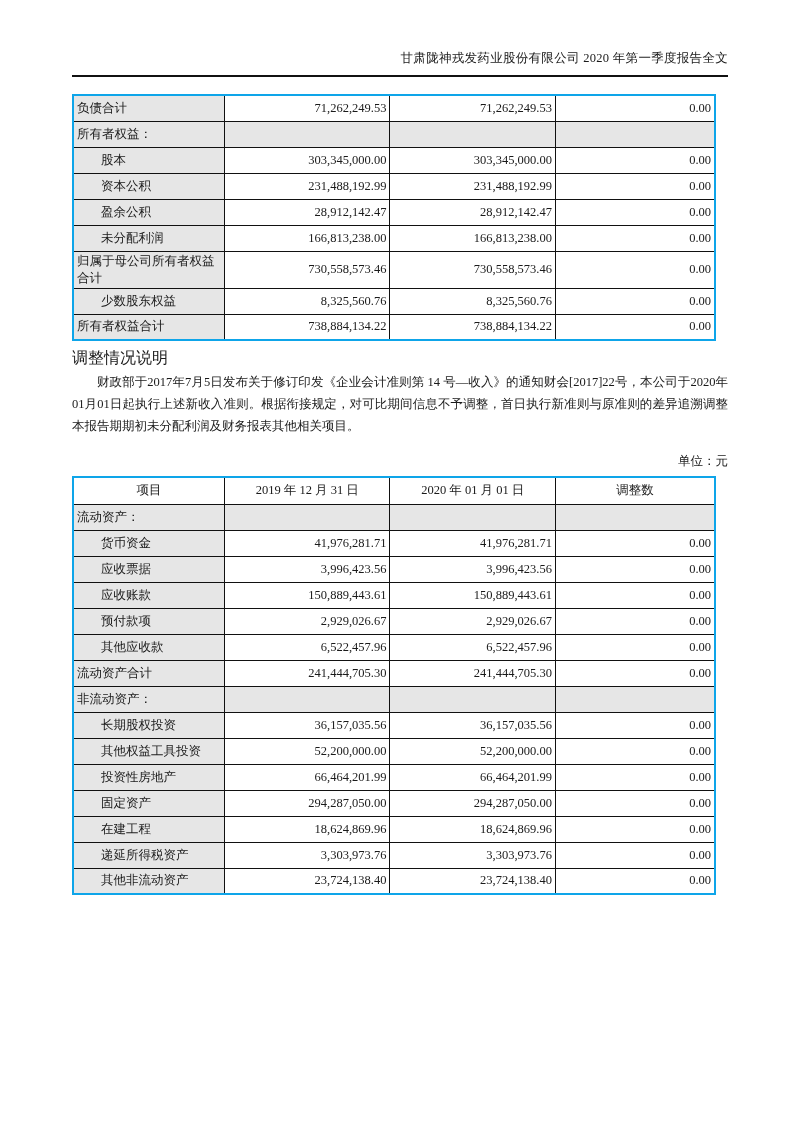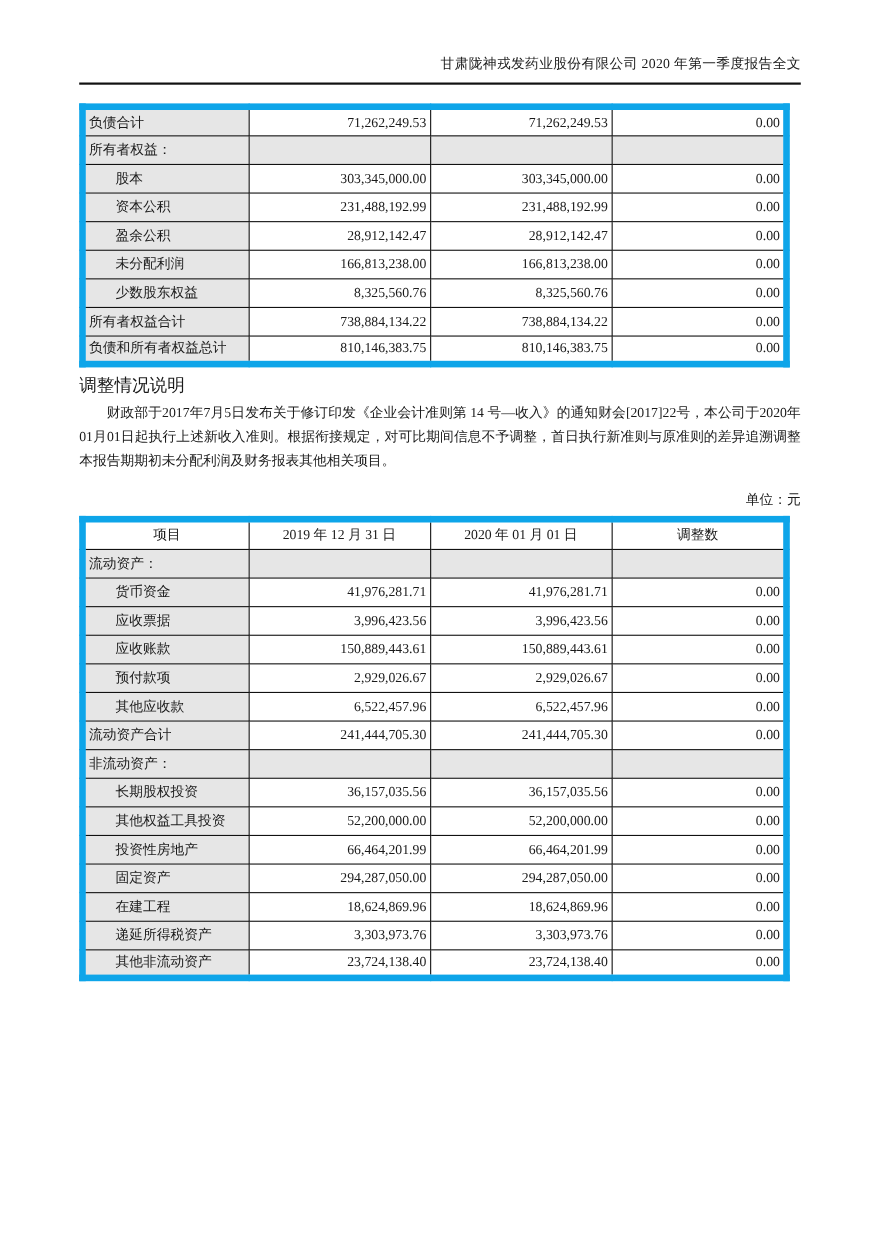--- a/index.html
+++ b/index.html
@@ -22,21 +22,21 @@
   .hdr-rule{
     margin-top:9px;
     border-bottom:2px solid #111;
     height:0;
   }
   table.fin{
     border-collapse:collapse;
     table-layout:fixed;
     width:644px;
     margin-top:17px;
-    border:6px solid #0ea5e9;
+    border:2px solid #0ea5e9;
   }
   table.fin td, table.fin th{
     border:1px solid #111;
     font-size:12.5px;
     font-weight:normal;
     height:26px;
     padding:1px 3px;
     box-sizing:border-box;
     vertical-align:middle;
     overflow:hidden;
@@ -172,35 +172,35 @@
           <td class="num">28,912,142.47</td>
           <td class="num">0.00</td>
         </tr>
         <tr>
           <td class="lbl ind">未分配利润</td>
           <td class="num">166,813,238.00</td>
           <td class="num">166,813,238.00</td>
           <td class="num">0.00</td>
         </tr>
         <tr>
+          <td class="lbl">归属于母公司所有者权益合计</td>
+          <td class="num">730,558,573.46</td>
+          <td class="num">730,558,573.46</td>
+          <td class="num">0.00</td>
+        </tr>
+        <tr>
           <td class="lbl ind">少数股东权益</td>
           <td class="num">8,325,560.76</td>
           <td class="num">8,325,560.76</td>
           <td class="num">0.00</td>
         </tr>
         <tr>
           <td class="lbl">所有者权益合计</td>
           <td class="num">738,884,134.22</td>
           <td class="num">738,884,134.22</td>
-          <td class="num">0.00</td>
-        </tr>
-        <tr>
-          <td class="lbl">负债和所有者权益总计</td>
-          <td class="num">810,146,383.75</td>
-          <td class="num">810,146,383.75</td>
           <td class="num">0.00</td>
         </tr>
       </tbody>
   </table>
 
   <div class="note-title">调整情况说明</div>
   <p class="note-para">财政部于2017年7月5日发布关于修订印发《企业会计准则第 14 号—收入》的通知财会[2017]22号，本公司于2020年01月01日起执行上述新收入准则。根据衔接规定，对可比期间信息不予调整，首日执行新准则与原准则的差异追溯调整本报告期期初未分配利润及财务报表其他相关项目。</p>
 
   <div class="unit-label">单位：元</div>
 

